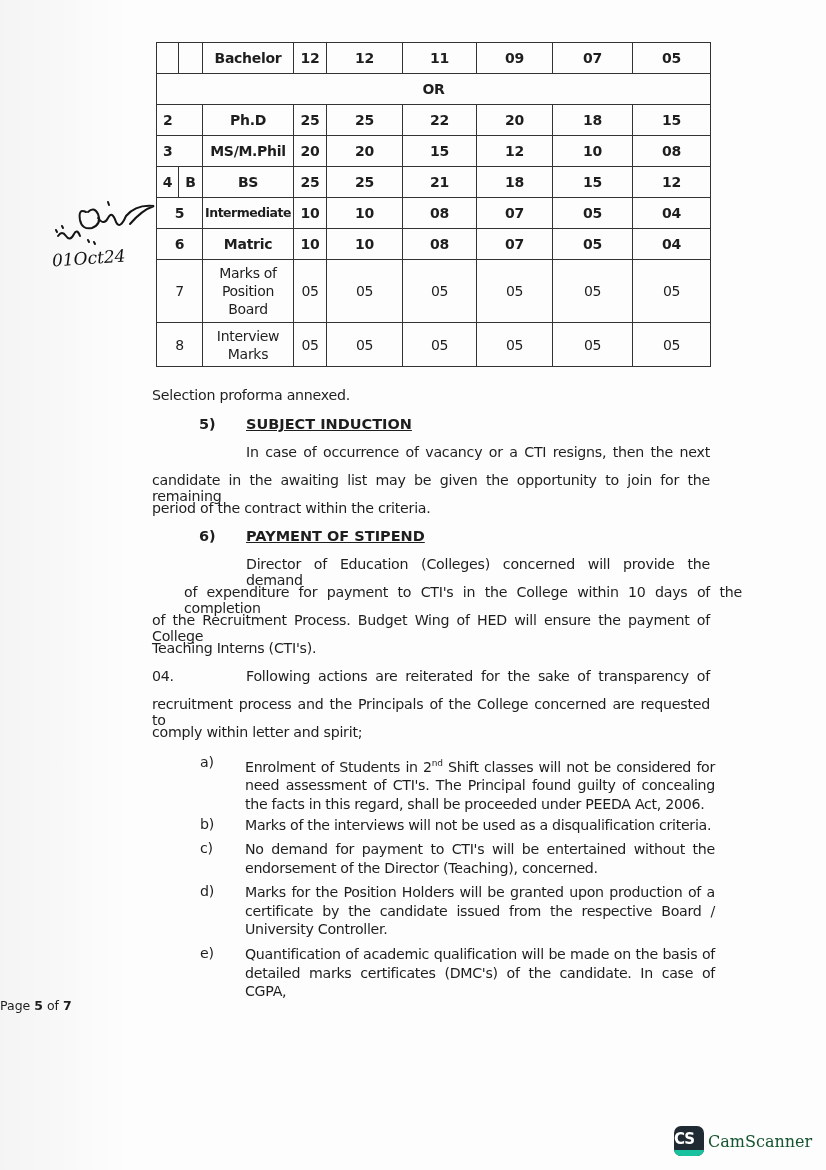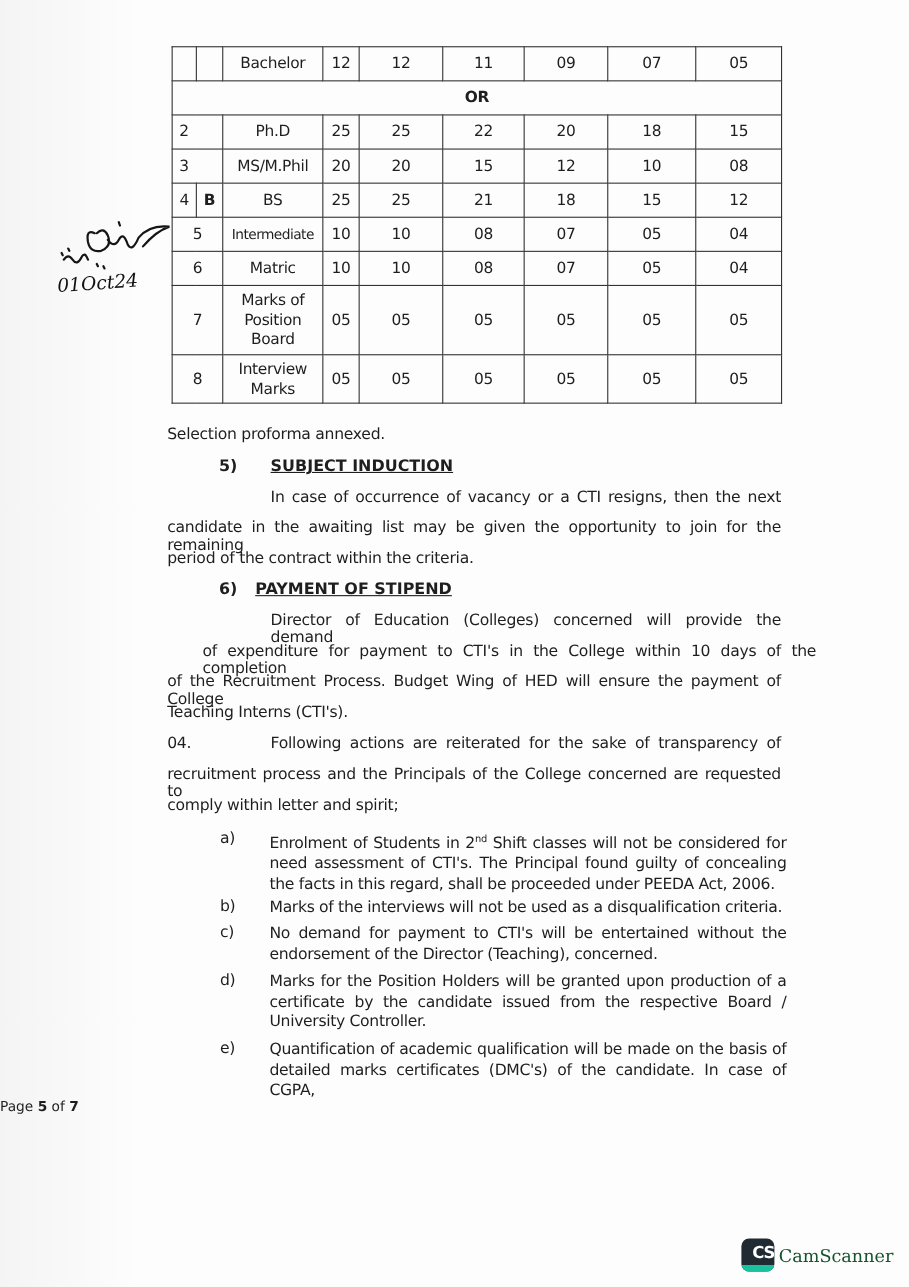--- a/index.html
+++ b/index.html
@@ -25,21 +25,21 @@
     text-align: center; vertical-align: middle;
     padding: 0; line-height: 18px;
     font-family: "DejaVu Sans", sans-serif;
     letter-spacing: -0.3px;
   }
   table.marks td.sn { text-align: left; padding-left: 6px; }
   table.marks td.sn-c { text-align: center; }
   table.marks td.cat { font-weight: bold; }
   table.marks td.small { font-size: 12.5px; letter-spacing: -0.5px; }
   table.marks td.or { font-weight: bold; }
-  tr.h30 td { height: 30px; }
+  tr.h30 td { height: 30px; font-weight: bold; }
   tr.h60 td { height: 62px; }
   tr.h44 td { height: 43px; }
 
   
   .signature {
     position: absolute; left: 48px; top: 196px; width: 130px; height: 90px;
   }
   .signature svg { width: 130px; height: 60px; display: block; }
   .signature .sig-date {
     position: absolute; left: 4px; top: 52px;
@@ -59,21 +59,21 @@
     position: absolute; left: 0; width: 826px; top: 998px; text-align: left;
     font-size: 12.5px; font-weight: normal;
   }
   .footer b { font-weight: bold; }
 
   
   .camscanner { position: absolute; left: 674px; top: 1125px; height: 32px; display: flex; align-items: center; }
   .cs-logo {
     width: 30px; height: 30px; border-radius: 7px; background: #1f2a33; position: relative; overflow: hidden;
     color: #fff; font-weight: bold; font-size: 15px; font-family: "DejaVu Sans", sans-serif;
-    display: flex; align-items: center; justify-content: flex-end; letter-spacing: -1px;
+    display: flex; align-items: center; justify-content: flex-start; letter-spacing: -1px;
   }
   .cs-logo::after { content: ""; position: absolute; left: 0; right: 0; bottom: 0; height: 6px; background: #19c29f; }
   .cs-logo span { position: relative; top: -2px; }
   .cs-name { margin-left: 4px; font-family: "DejaVu Serif", serif; font-size: 16px; color: #14532d; }
 </style>
 </head>
 <body>
 
 <div class="scan-shade"></div>
 
@@ -188,21 +188,21 @@
 
 <div class="line" style="top:387px;">Selection proforma annexed.</div>
 
 <div class="heading-num" style="left:199px; top:416px;">5)</div>
 <div class="heading-title" style="left:246px; top:416px;">SUBJECT INDUCTION</div>
 <div class="line just" style="top:444px; left:246px; width:464px;">In case of occurrence of vacancy or a CTI resigns, then the next</div>
 <div class="line just" style="top:472px;">candidate in the awaiting list may be given the opportunity to join for the remaining</div>
 <div class="line" style="top:500px;">period of the contract within the criteria.</div>
 
 <div class="heading-num" style="left:199px; top:528px;">6)</div>
-<div class="heading-title" style="left:232px; top:528px;text-align:right;">PAYMENT OF STIPEND</div>
+<div class="heading-title" style="left:246px; top:528px;text-align:right;">PAYMENT OF STIPEND</div>
 <div class="line just" style="top:556px; left:246px; width:464px;">Director of Education (Colleges) concerned will provide the demand</div>
 <div class="line just" style="top:584px;margin-left:32px;">of expenditure for payment to CTI's in the College within 10 days of the completion</div>
 <div class="line just" style="top:612px;">of the Recruitment Process. Budget Wing of HED will ensure the payment of College</div>
 <div class="line" style="top:640px;">Teaching Interns (CTI's).</div>
 
 <div class="line" style="top:668px; width:60px;">04.</div>
 <div class="line just" style="top:668px; left:246px; width:464px;">Following actions are reiterated for the sake of transparency of</div>
 <div class="line just" style="top:696px;">recruitment process and the Principals of the College concerned are requested to</div>
 <div class="line" style="top:724px;">comply within letter and spirit;</div>
 

